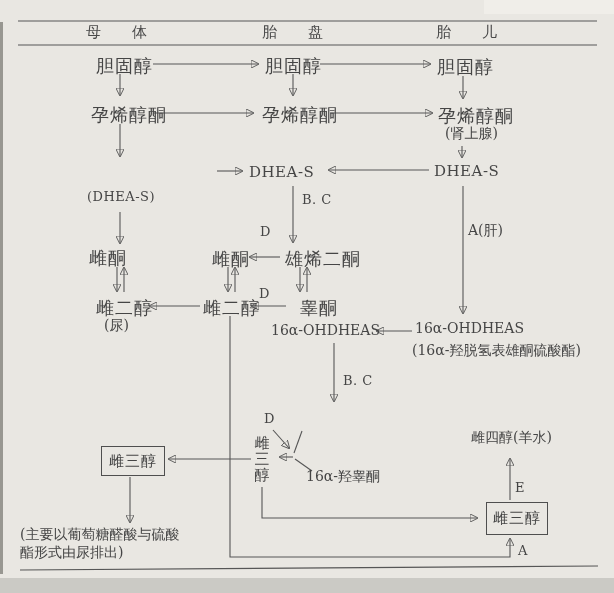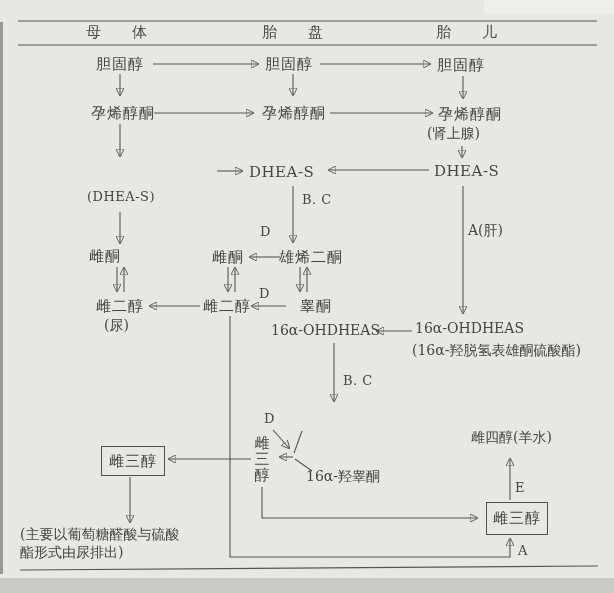--- a/index.html
+++ b/index.html
@@ -14,21 +14,21 @@
     position:relative; width:614px; height:593px; overflow:hidden;
     background:linear-gradient(180deg,#edecе8 0%, var(--bg) 4%, var(--bg) 94%, #dddcd7 97%, #cfcec9 100%);
     background-color:var(--bg);
     color:var(--ink);
   }
   .edge-left{position:absolute;left:0;top:22px;width:3px;height:552px;background:#56554f;opacity:.55;}
   .band-bottom{position:absolute;left:0;top:578px;width:614px;height:15px;background:#cbcac5;}
   .corner-light{position:absolute;right:0;top:0;width:130px;height:14px;background:#f2f1ed;opacity:.7;}
   .lbl{
     position:absolute; white-space:nowrap;
-    font-size:15px; letter-spacing:1px; color:var(--ink); line-height:1.1;
+    font-size:18px; letter-spacing:1px; color:var(--ink); line-height:1.1;
   }
   .lat{font-size:13px; letter-spacing:.5px;text-align:center;}
   .sm{font-size:14px; letter-spacing:0;}
   .hdr{font-size:15px; letter-spacing:8px; color:#4a4a4a;}
   .vert{
     position:absolute; width:18px; font-size:15px; line-height:16px;
     letter-spacing:0; word-break:break-all; text-align:center; white-space:normal;
   }
   .box{
     position:absolute; border:1.5px solid #4f4f4f;
@@ -117,33 +117,33 @@
   </div>
   <div class="lbl sm" style="left:20px;top:527px">(主要以葡萄糖醛酸与硫酸</div>
   <div class="lbl sm" style="left:20px;top:545px">酯形式由尿排出)</div>
 
   <div class="lbl" style="left:265px;top:56px">胆固醇</div>
   <div class="lbl" style="left:262px;top:105px">孕烯醇酮</div>
   <div class="lbl lat" style="left:249px;top:164px;font-size:15px">DHEA-S</div>
   <div class="lbl lat" style="left:302px;top:193px">B. C</div>
   <div class="lbl lat" style="left:260px;top:225px">D</div>
   <div class="lbl" style="left:212px;top:249px">雌酮</div>
-  <div class="lbl" style="left:279px;top:249px">雄烯二酮</div>
+  <div class="lbl" style="left:285px;top:249px">雄烯二酮</div>
   <div class="lbl" style="left:203px;top:298px">雌二醇</div>
   <div class="lbl" style="left:300px;top:298px">睾酮</div>
   <div class="lbl lat" style="left:259px;top:287px">D</div>
   <div class="lbl sm" style="left:271px;top:323px">16α-OHDHEAS</div>
   <div class="lbl lat" style="left:343px;top:374px">B. C</div>
   <div class="lbl lat" style="left:264px;top:412px">D</div>
   <div class="vert" style="left:253px;top:435px">雌三醇</div>
   <div class="lbl sm" style="left:306px;top:469px">16α-羟睾酮</div>
 
   <div class="lbl" style="left:437px;top:57px">胆固醇</div>
   <div class="lbl" style="left:438px;top:106px">孕烯醇酮</div>
-  <div class="lbl sm" style="left:427px;top:126px">(肾上腺)</div>
+  <div class="lbl sm" style="left:445px;top:126px">(肾上腺)</div>
   <div class="lbl lat" style="left:434px;top:163px;font-size:15px">DHEA-S</div>
   <div class="lbl sm" style="left:468px;top:223px">A(肝)</div>
   <div class="lbl sm" style="left:415px;top:321px">16α-OHDHEAS</div>
   <div class="lbl sm" style="left:412px;top:343px">(16α-羟脱氢表雄酮硫酸酯)</div>
   <div class="lbl sm" style="left:471px;top:430px">雌四醇(羊水)</div>
   <div class="lbl lat" style="left:515px;top:481px">E</div>
   <div class="box" style="left:486px;top:502px;width:60px;height:31px">
     <span>雌三醇</span>
   </div>
   <div class="lbl lat" style="left:518px;top:544px">A</div>

